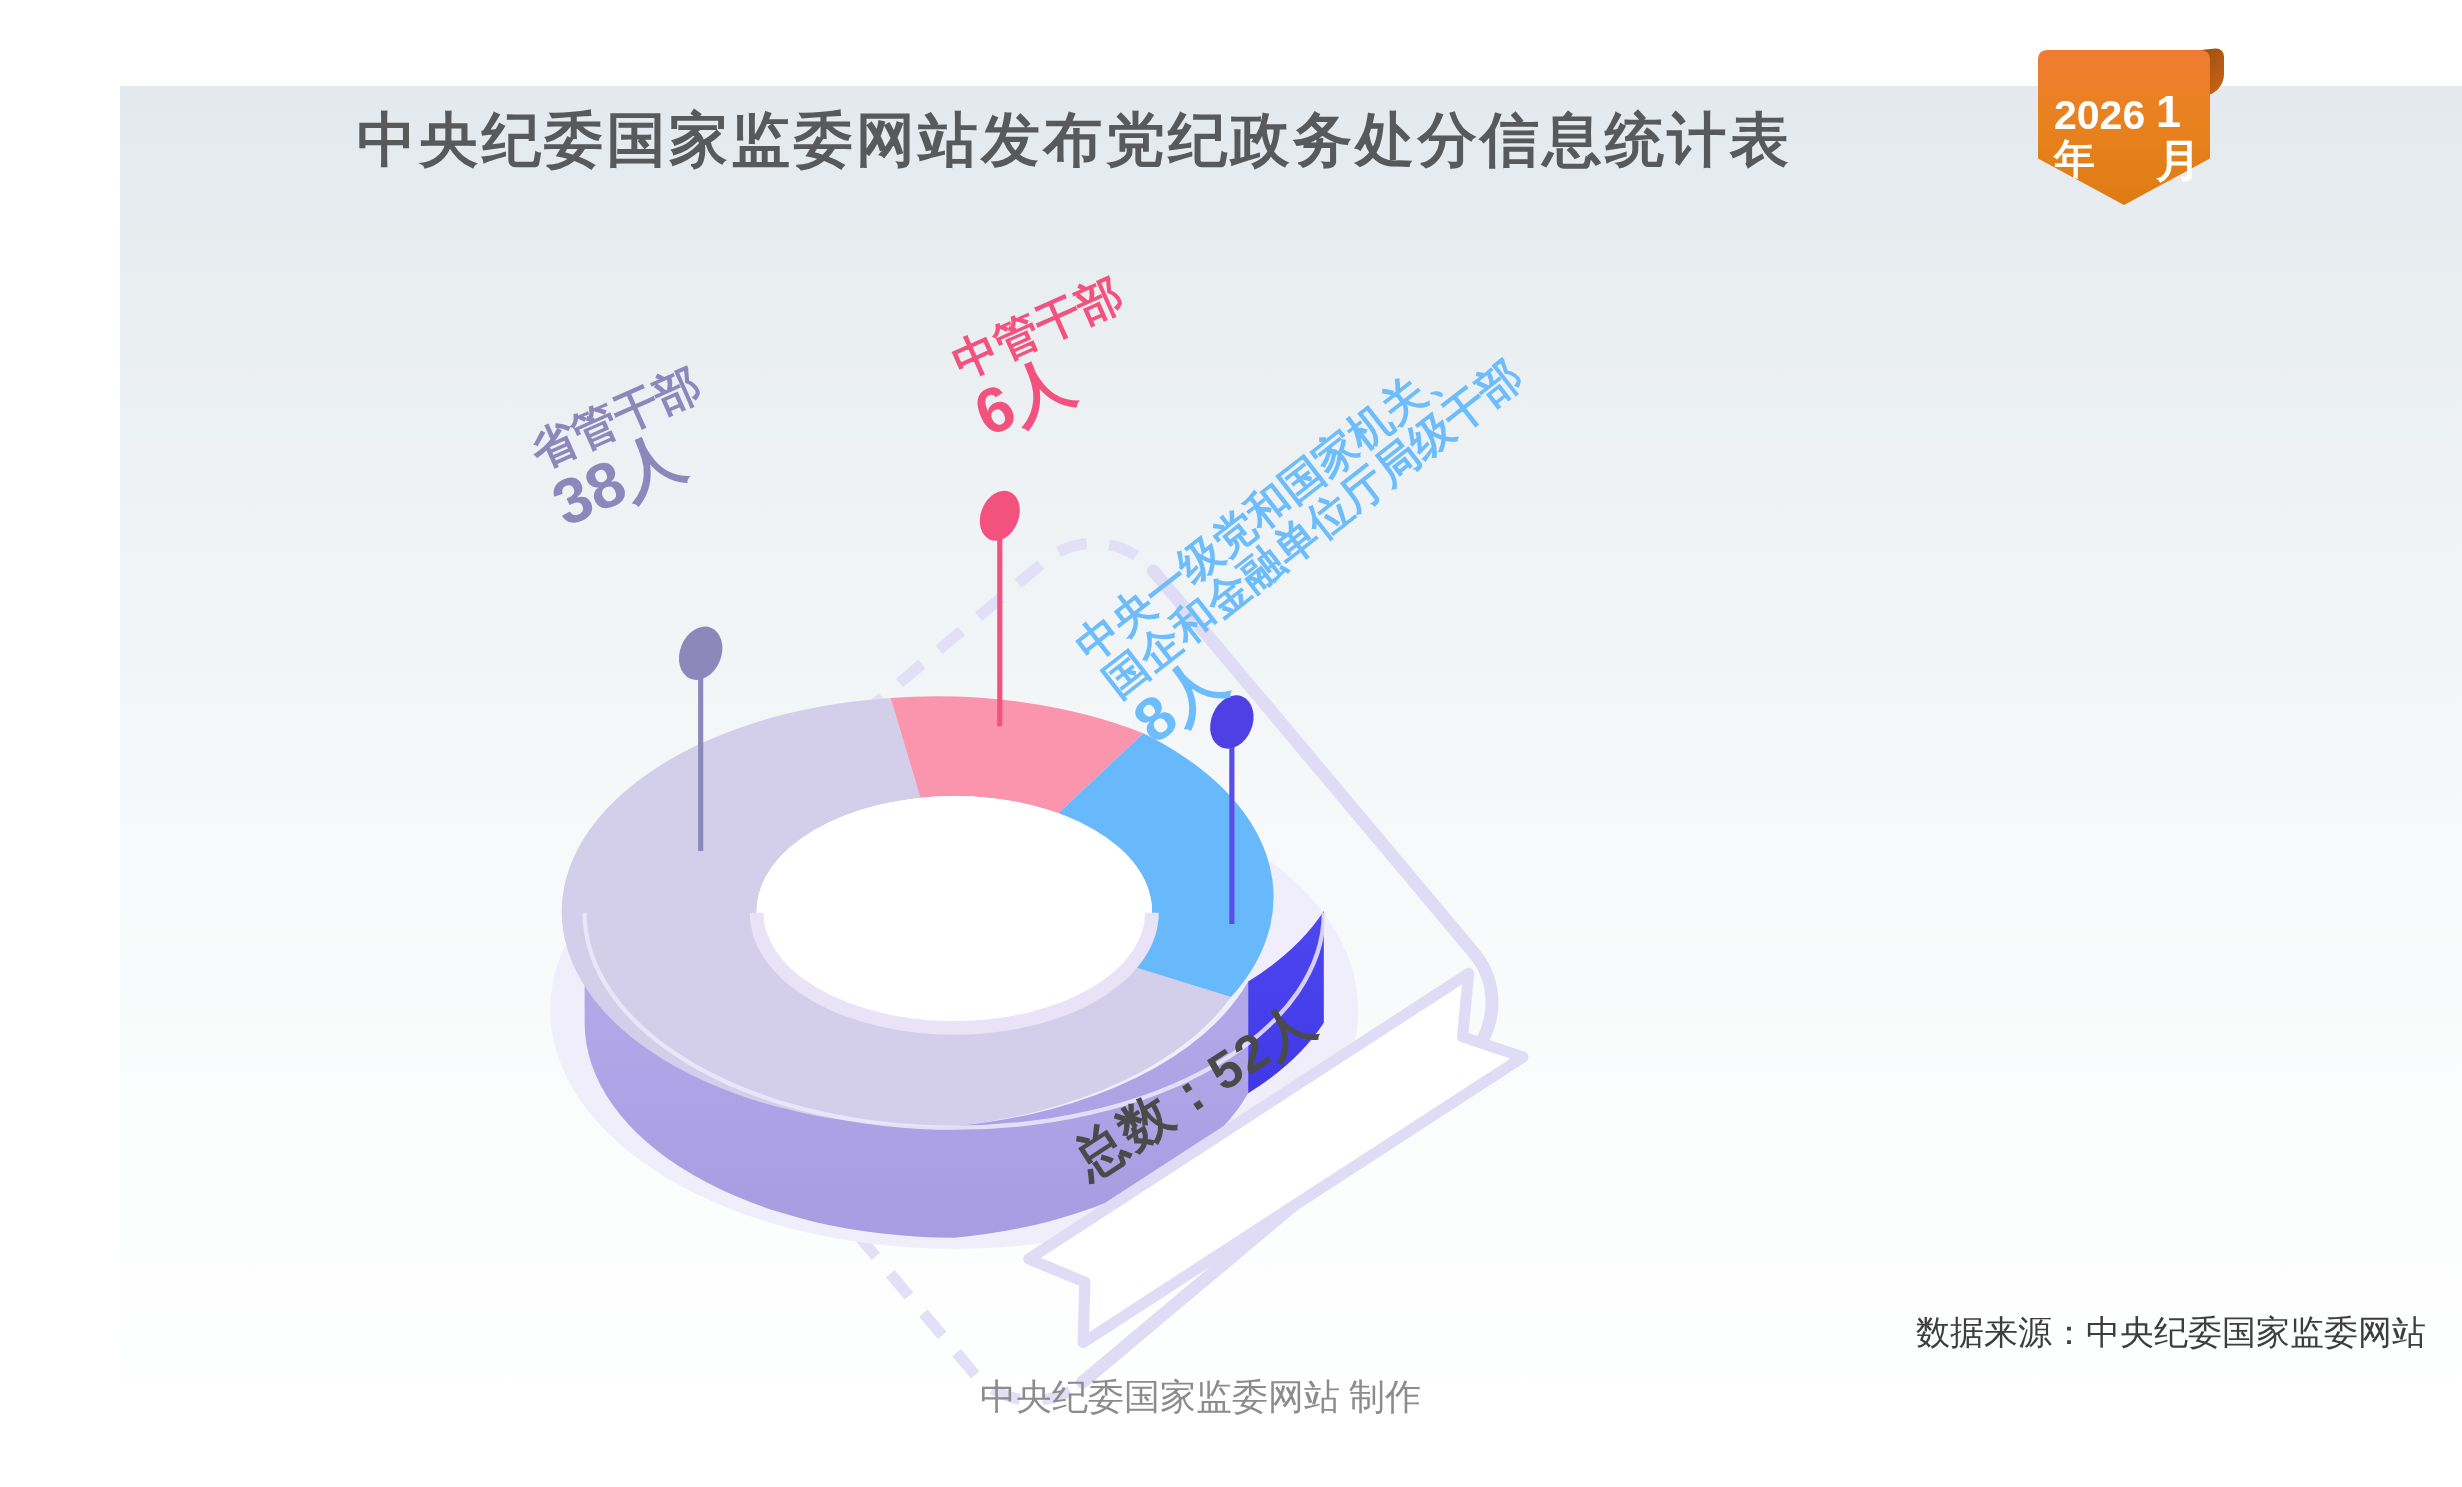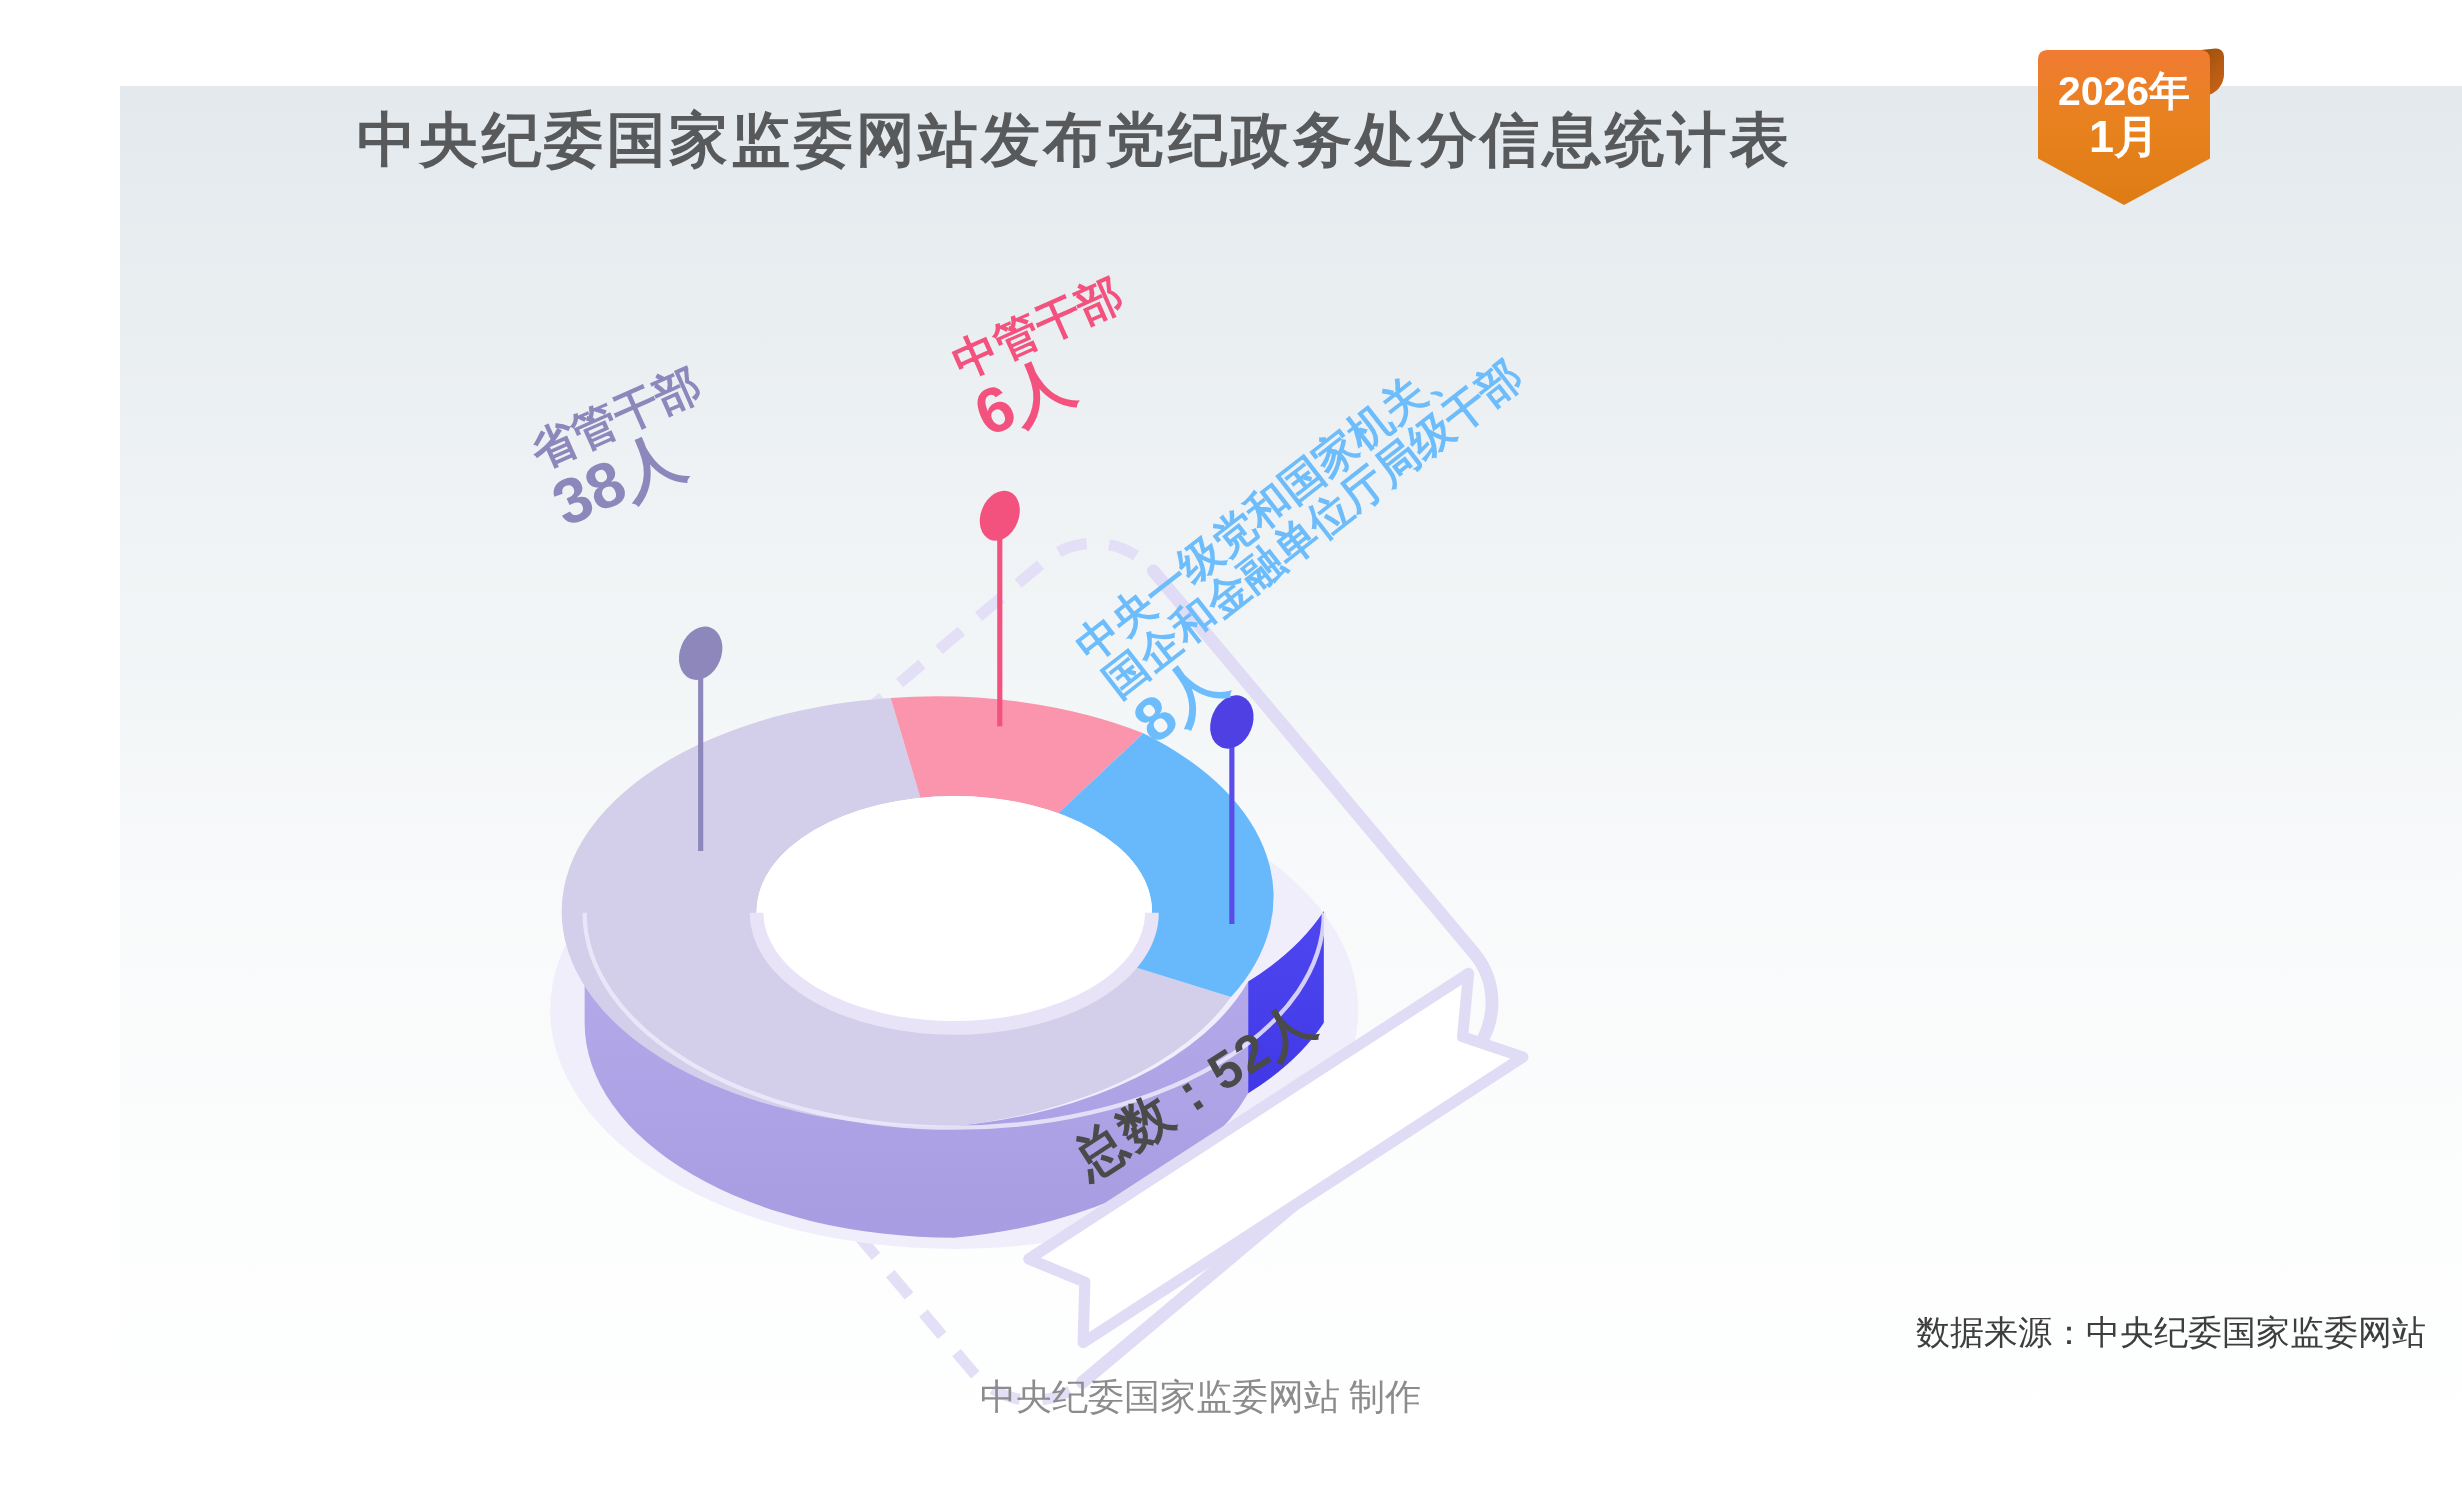--- a/index.html
+++ b/index.html
@@ -31,23 +31,23 @@
     box-shadow:0 5.2px 12px rgba(150,90,20,.28);
   }
   #date-badge .fold{
     position:absolute;right:-13.8px;top:0px;width:45px;height:46px;
     background:linear-gradient(135deg,#8E4608 0%,#B45A12 60%,#C96519 100%);
     border-radius:0 8.6px 19px 0;
     transform:skewY(-6deg);
     z-index:0;
   }
   #date-badge .txt{
-    position:absolute;inset:0;z-index:3;display:flex;flex-direction:column;
+    position:absolute;inset:0;z-index:3;display:flex;flex-direction:row;
     align-items:center;justify-content:flex-start;padding-top:19px;
-    color:#fff;font-weight:bold;line-height:1.08;
+    color:#fff;font-weight:bold;line-height:1.08;padding-left:16px;
   }
   #date-badge .y{font-size:41px;}
   #date-badge .m{font-size:45px;}
   
   #stage{position:absolute;left:0;top:0;width:2462px;height:1487px;}
   
   .lbl{position:absolute;font-weight:bold;white-space:nowrap;line-height:1.04;}
   .lbl .cat{display:block;}
   .lbl .num{display:block;font-size:1.42em;}
   #lbl-sheng{

